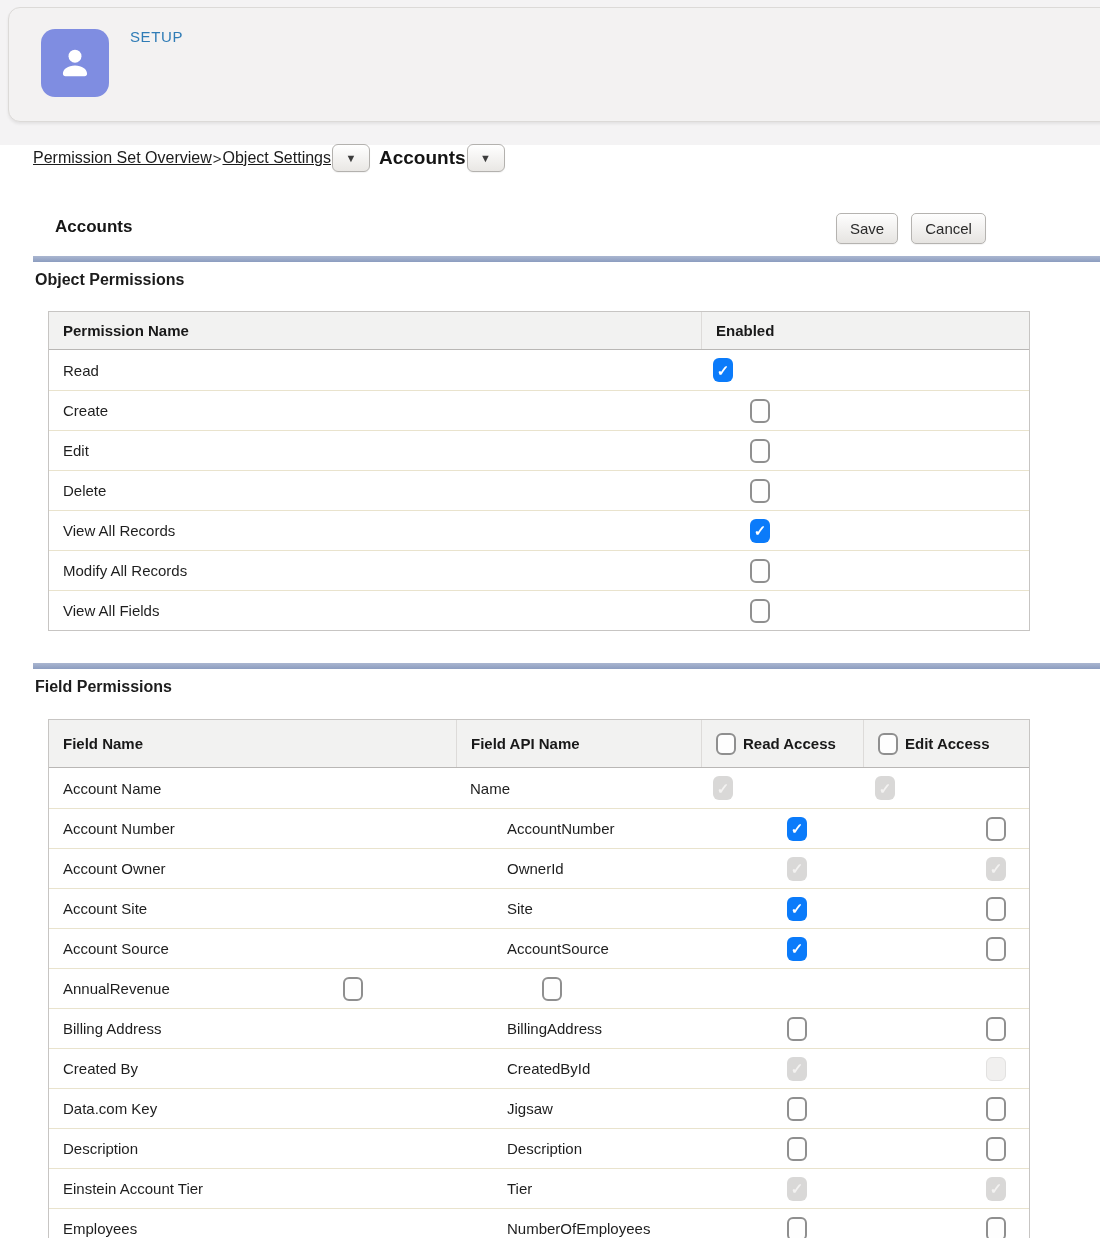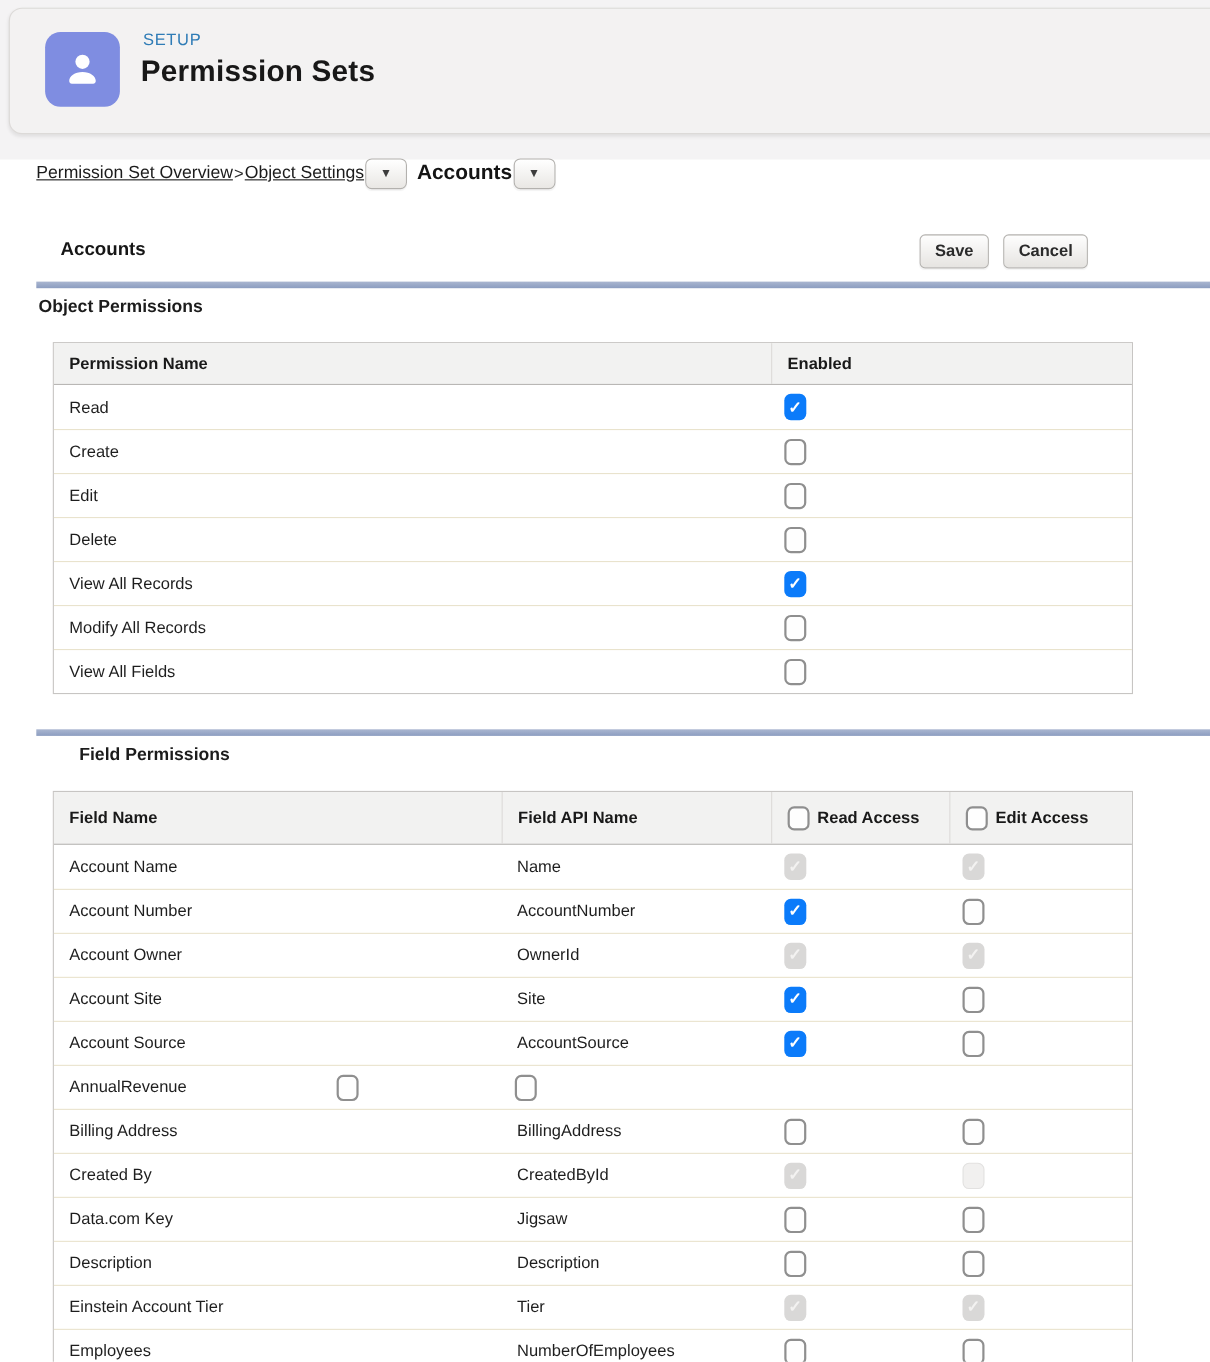--- a/index.html
+++ b/index.html
@@ -28,38 +28,38 @@
     background:linear-gradient(#ffffff,#e9e7e4);display:flex;align-items:center;justify-content:center;
     font-size:11px;color:#3c3c3c;cursor:pointer;box-shadow:0 1px 1px rgba(0,0,0,0.05);padding:0;
   }
   .bc-current{font-size:19px;font-weight:bold;color:#141414;margin-left:8px;white-space:nowrap;}
   
   .page-title{position:absolute;left:55px;top:217px;font-size:17px;font-weight:bold;color:#161616;}
   .actions{position:absolute;left:836px;top:213px;display:flex;gap:13px;}
   .btn{
     height:31px;padding:0 13px;border:1px solid #b5b3b0;border-radius:5px;
     background:linear-gradient(#fefefe,#e6e4e1);font-family:"Liberation Sans",sans-serif;
-    font-weight:bold;font-size:15px;color:#2a2a2a;cursor:pointer;box-shadow:0 1px 1px rgba(0,0,0,0.05);
+    font-weight:normal;font-size:15px;color:#2a2a2a;cursor:pointer;box-shadow:0 1px 1px rgba(0,0,0,0.05);
   }
   
   .section-bar{position:absolute;left:33px;width:1067px;height:6px;background:linear-gradient(#aab6d0,#8c9dc0);}
   #bar1{top:256px;} #bar2{top:663px;}
   .section-title{position:absolute;left:35px;font-size:16px;font-weight:bold;color:#1c1c1c;}
-  #op-title{top:271px;} #fp-title{top:678px;margin-left:37px;}
+  #op-title{top:271px;} #fp-title{top:678px;}
   
   .tbl{position:absolute;left:48px;width:982px;background:#fff;border:1px solid #c7c5c3;box-sizing:border-box;}
   #op-table{top:311px;} #fp-table{top:719px;}
   .thead{display:flex;background:#f2f2f1;border-bottom:1px solid #b9b7b5;box-sizing:border-box;}
   #op-table .thead{height:38px;} #fp-table .thead{height:48px;}
   .th{display:flex;align-items:center;font-weight:bold;font-size:15px;color:#191919;padding-left:14px;box-sizing:border-box;}
   .th + .th{border-left:1px solid #dddbd9;}
   .op-c1{width:652px;} .op-c2{flex:1;}
   .fp-c1{width:407px;} .fp-c2{width:245px;} .fp-c3{width:162px;} .fp-c4{flex:1;}
   .trow{display:flex;align-items:center;height:40px;box-sizing:border-box;}
-  .trow + .trow{border-top:1px solid #e9e3cd;}
+  .trow + .trow{border-top:1px solid #e9e3cd;gap:37px;}
   .td{padding-left:14px;font-size:15px;color:#1e1e1e;display:flex;align-items:center;box-sizing:border-box;height:100%;}
   .td.cb-cell{padding-left:12px;}
   
   .cb{
     width:20px;height:24px;border-radius:6px;display:flex;align-items:center;justify-content:center;
     box-sizing:border-box;font-size:15px;font-weight:bold;line-height:1;flex:none;
   }
   .cb-unchecked{border:2px solid #8f8f8f;background:#fefefe;}
   .cb-checked{background:#0b7bfa;color:#ffffff;}
   .cb-disabled-checked{background:#d9d8d7;color:#f3f2f1;}
@@ -72,21 +72,20 @@
 <div class="top-band"></div>
 
 <div class="header-card">
   <div class="setup-icon">
     <svg viewBox="0 0 24 24" width="42" height="42" aria-hidden="true">
       <circle cx="12" cy="8.1" r="3.7" fill="#ffffff"></circle>
       <path d="M12 13.4c-4 0-6.9 2.1-6.9 4.7 0 .8.6 1.4 1.4 1.4h11c.8 0 1.4-.6 1.4-1.4 0-2.6-2.9-4.7-6.9-4.7z" fill="#ffffff"></path>
     </svg>
   </div>
   <div class="eyebrow">SETUP</div>
-  <div class="card-title">Permission Sets</div>
 </div>
 
 <div class="breadcrumb">
   <span class="bc-link">Permission Set Overview</span>
   <span class="bc-sep">&gt;</span>
   <span class="bc-link">Object Settings</span>
   <button class="dd-btn">
     <span>▼</span>
   </button>
   <span class="bc-current">Accounts</span>

